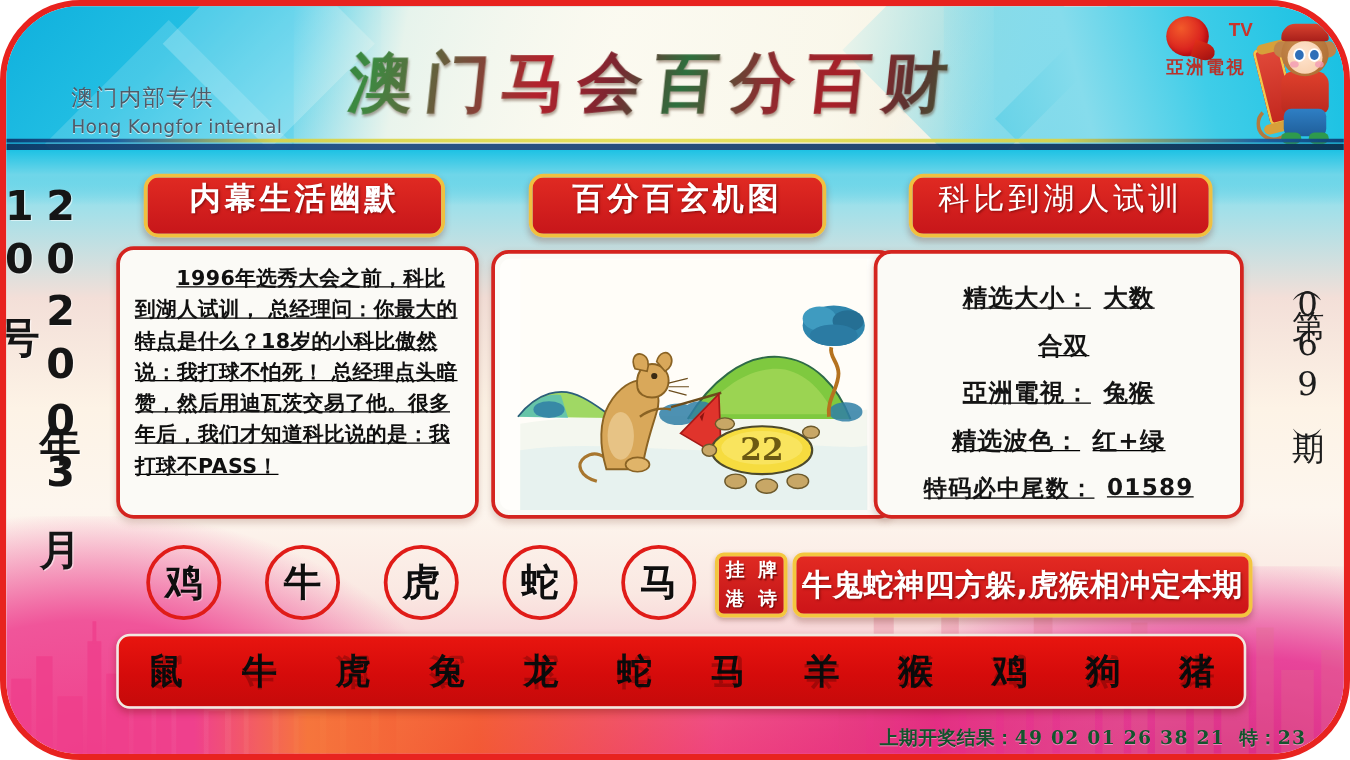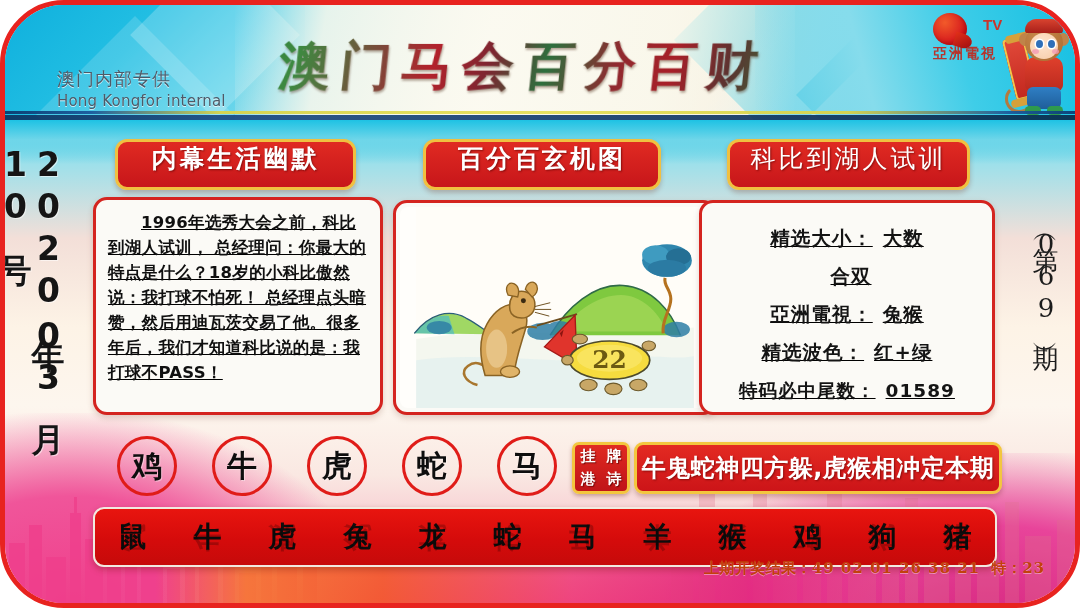--- a/index.html
+++ b/index.html
@@ -288,22 +288,22 @@
   }
   .zb:after{
     content:attr(data-mirror);
     position:absolute;left:0;top:100%;
     transform:scaleY(-1);transform-origin:top;
     opacity:.22;color:#000;
   }
 
   
   #result{
-    position:absolute;right:30px;bottom:25px;
-    font-size:15px;color:#c2410c;font-weight:bold;white-space:nowrap;
+    position:absolute;right:30px;bottom:3px;
+    font-size:15px;color:#14532d;font-weight:bold;white-space:nowrap;
     font-family:"DejaVu Serif","Liberation Serif",serif;
     letter-spacing:.4px;
     text-shadow:0 1px 0 rgba(255,255,255,.4);
   }
   #result .nums{font-family:"DejaVu Serif","Liberation Serif",serif;letter-spacing:1px;}
 </style>
 </head>
 <body>
 
 <div id="stage">

